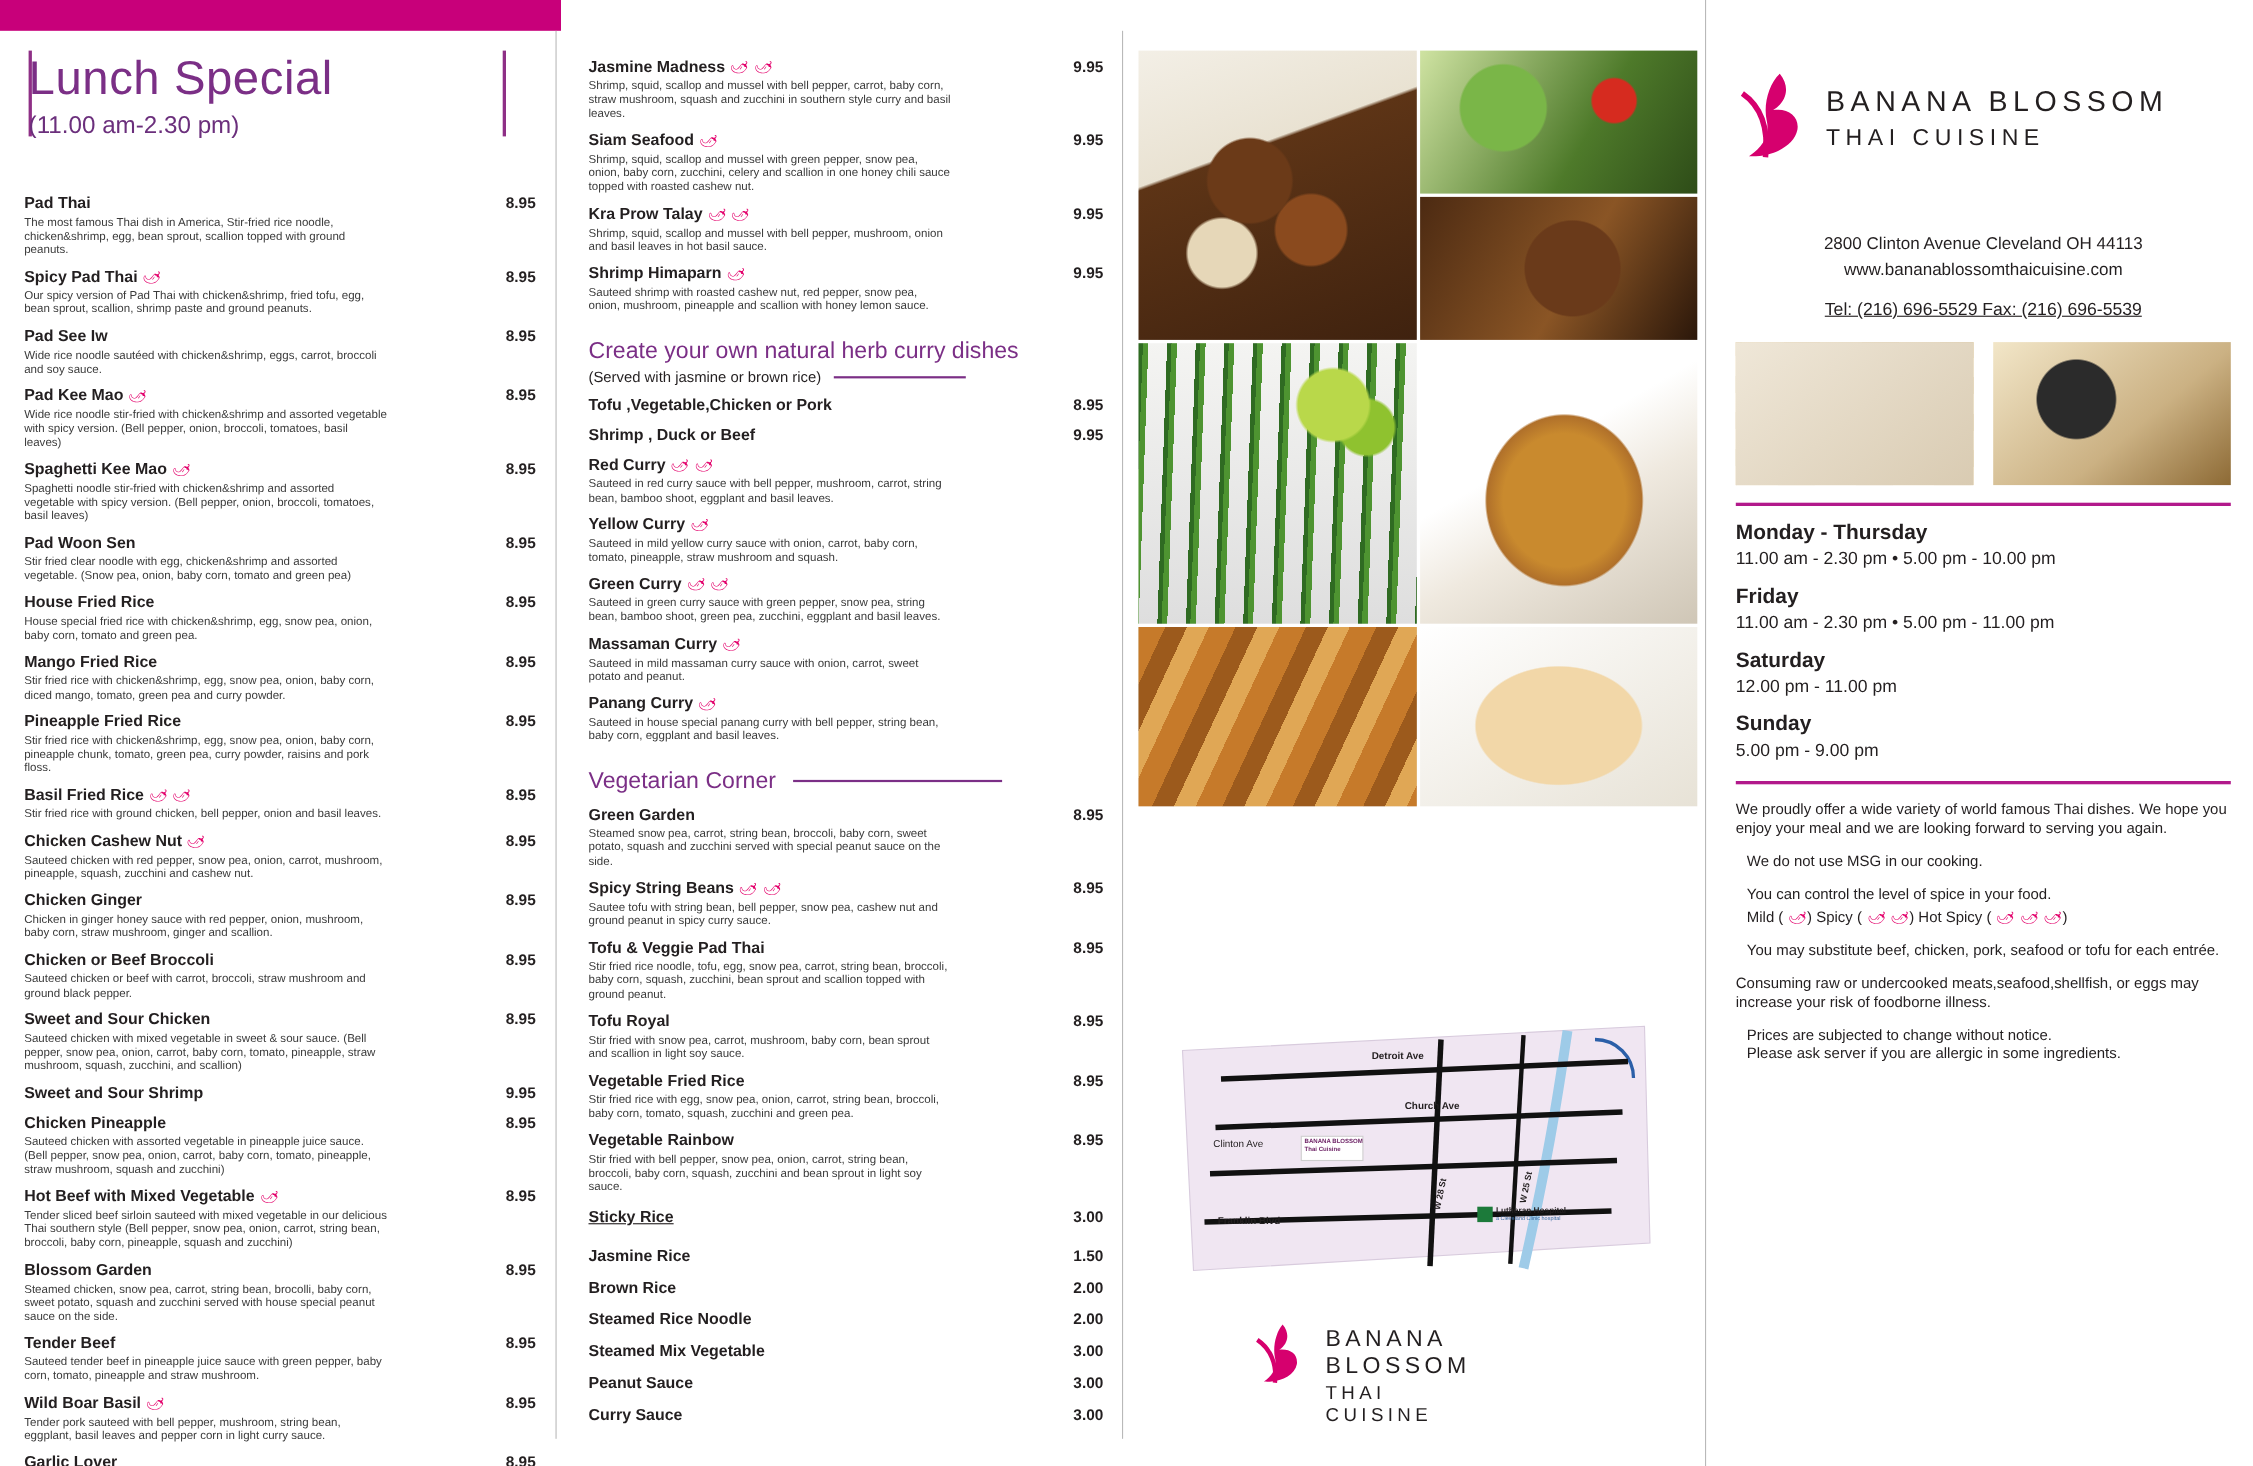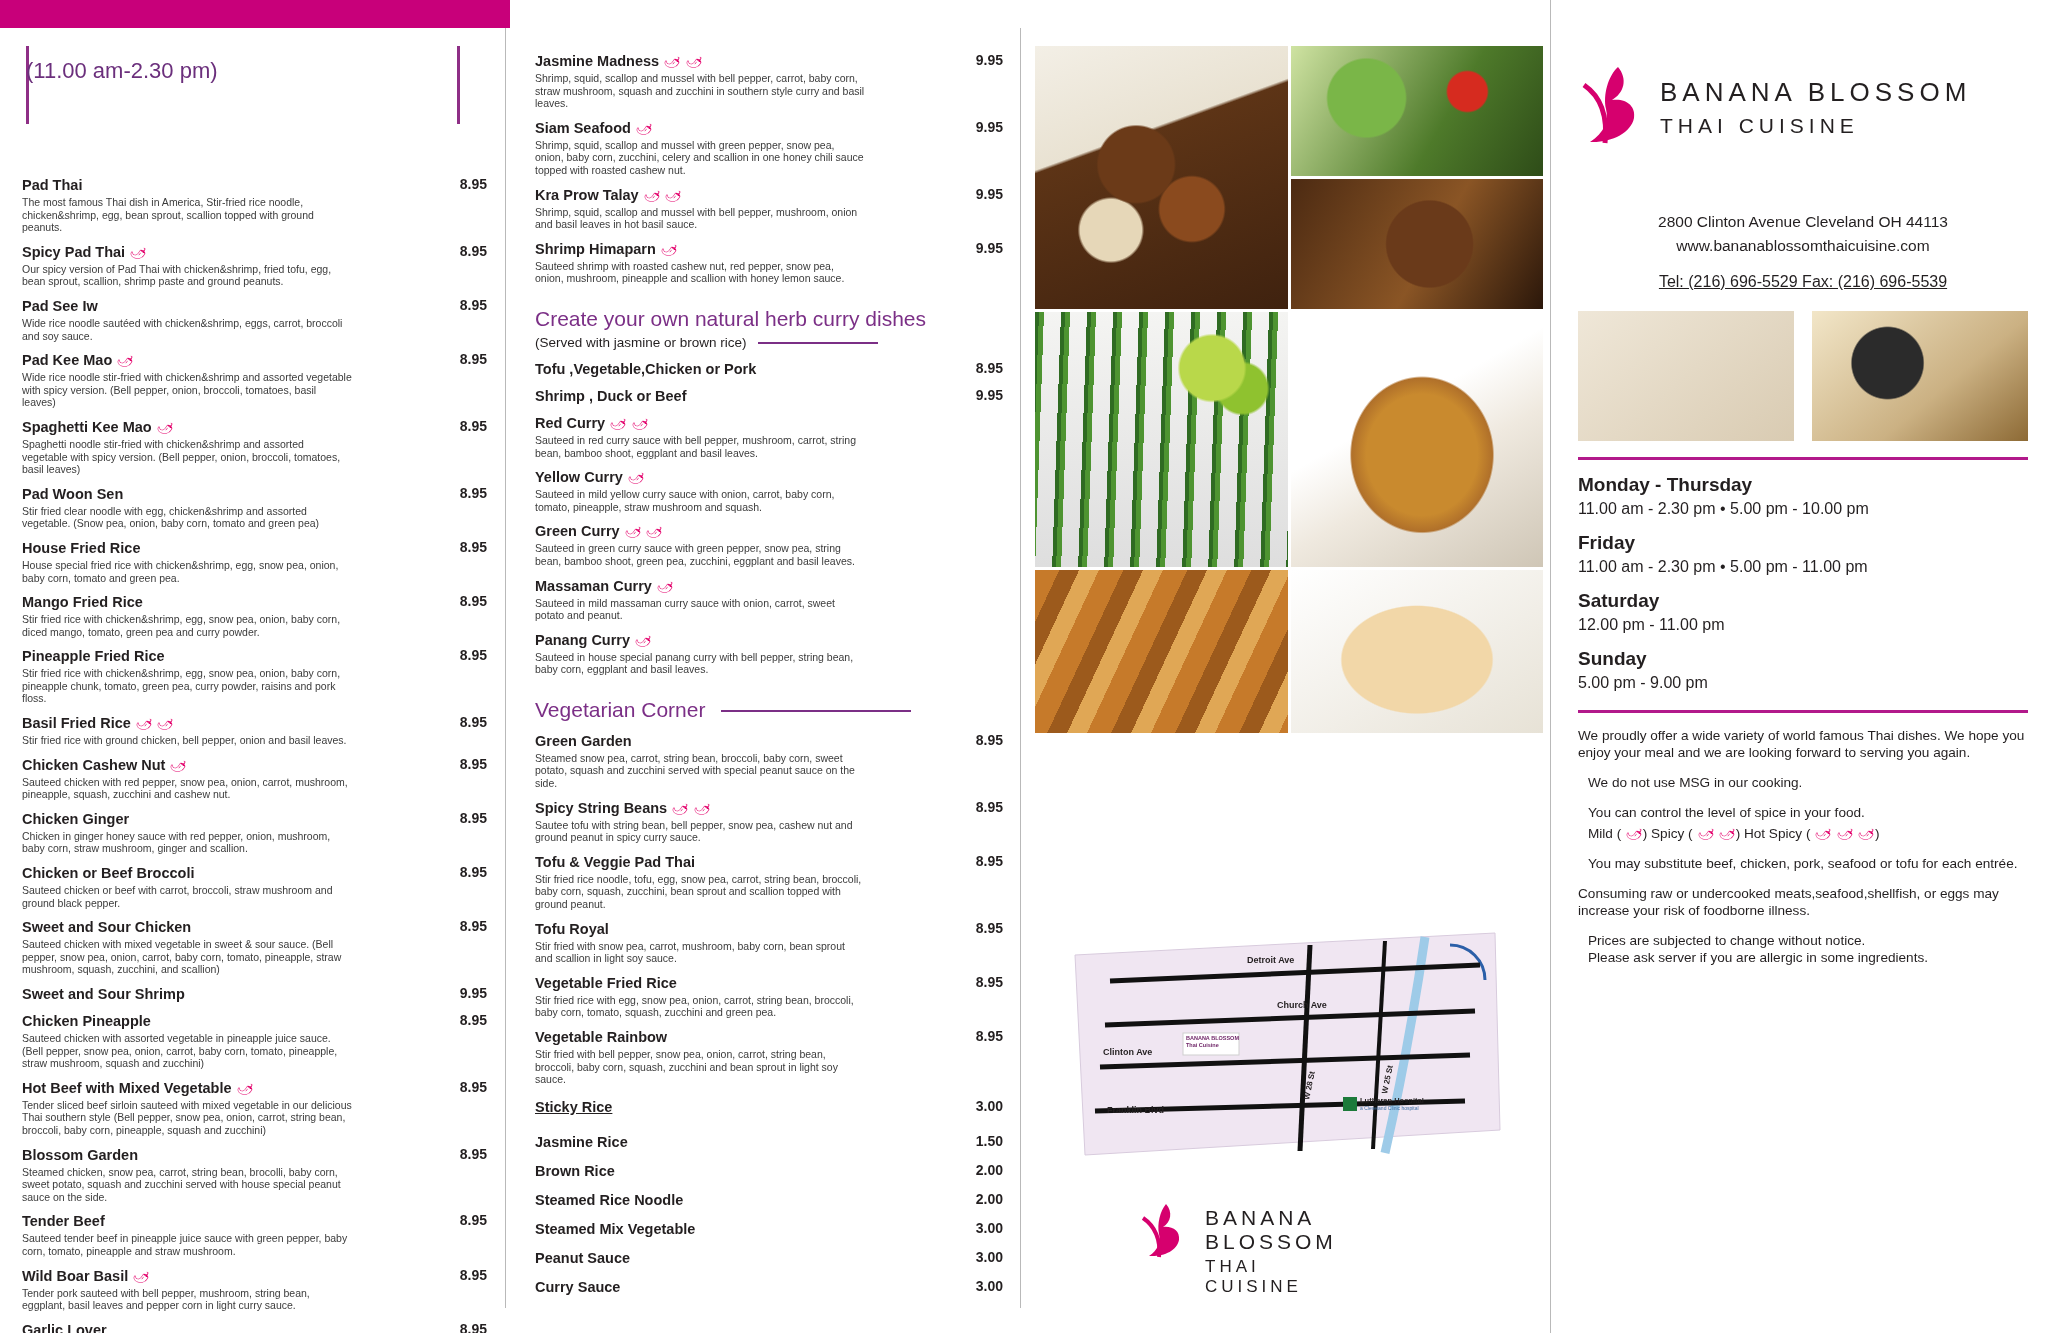--- a/index.html
+++ b/index.html
@@ -55,20 +55,21 @@
 </head>
 <body>
 
 <div class="page">
 
   <div class="col" id="col1">
     <div class="topbar"></div>
     <div class="ls-bar-l"></div>
     <div class="ls-bar-r"></div>
     <div class="ls-wrap">
+      <div class="ls-title">Lunch Special</div>
       <div class="ls-sub">(11.00 am-2.30 pm)</div>
     </div>
     <div class="menu" id="lunch-list">
         <div class="item"><span class="nm">Pad Thai</span><span class="price">8.95</span><div class="ds" style="width:330px">The most famous Thai dish in America, Stir-fried rice noodle, chicken&amp;shrimp, egg, bean sprout, scallion topped with ground peanuts.</div></div>
         <div class="item"><span class="nm">Spicy Pad Thai</span><span class="chili">🌶</span><span class="price">8.95</span><div class="ds" style="width:330px">Our spicy version of Pad Thai with chicken&amp;shrimp, fried tofu, egg, bean sprout, scallion, shrimp paste and ground peanuts.</div></div>
         <div class="item"><span class="nm">Pad See Iw</span><span class="price">8.95</span><div class="ds" style="width:330px">Wide rice noodle sautéed with chicken&amp;shrimp, eggs, carrot, broccoli and soy sauce.</div></div>
         <div class="item"><span class="nm">Pad Kee Mao</span><span class="chili">🌶</span><span class="price">8.95</span><div class="ds" style="width:330px">Wide rice noodle stir-fried with chicken&amp;shrimp and assorted vegetable with spicy version. (Bell pepper, onion, broccoli, tomatoes, basil leaves)</div></div>
         <div class="item"><span class="nm">Spaghetti Kee Mao</span><span class="chili">🌶</span><span class="price">8.95</span><div class="ds" style="width:330px">Spaghetti noodle stir-fried with chicken&amp;shrimp and assorted vegetable with spicy version. (Bell pepper, onion, broccoli, tomatoes, basil leaves)</div></div>
         <div class="item"><span class="nm">Pad Woon Sen</span><span class="price">8.95</span><div class="ds" style="width:330px">Stir fried clear noodle with egg, chicken&amp;shrimp and assorted vegetable. (Snow pea, onion, baby corn, tomato and green pea)</div></div>
         <div class="item"><span class="nm">House Fried Rice</span><span class="price">8.95</span><div class="ds" style="width:330px">House special fried rice with chicken&amp;shrimp, egg, snow pea, onion, baby corn, tomato and green pea.</div></div>
@@ -183,21 +184,21 @@
         <line x1="50" y1="110" x2="420" y2="96" stroke="#111" stroke-width="5"></line>
         <line x1="45" y1="152" x2="415" y2="140" stroke="#111" stroke-width="5"></line>
         <line x1="40" y1="196" x2="410" y2="186" stroke="#111" stroke-width="5"></line>
         <line x1="255" y1="30" x2="245" y2="236" stroke="#111" stroke-width="5"></line>
         <line x1="330" y1="26" x2="318" y2="234" stroke="#111" stroke-width="4"></line>
         <rect x="128" y="118" width="56" height="22" fill="#ffffff" stroke="#cfcfcf"></rect>
         <rect x="288" y="182" width="14" height="14" fill="#1c7a3a"></rect>
       </svg>
       <div style="position:absolute;left:192px;top:40px;font-size:9px;font-weight:bold;">Detroit Ave</div>
       <div style="position:absolute;left:222px;top:85px;font-size:9px;font-weight:bold;">Church Ave</div>
-      <div style="position:absolute;left:48px;top:132px;font-size:9px;font-weight:bold;">Clinton Ave</div>
+      <div style="position:absolute;left:48px;top:120px;font-size:9px;font-weight:normal;">Clinton Ave</div>
       <div style="position:absolute;left:52px;top:190px;font-size:9px;font-weight:bold;">Franklin Blvd</div>
       <div style="position:absolute;left:240px;top:166px;font-size:8px;font-weight:bold;transform:rotate(-78deg);">W 28 St</div>
       <div style="position:absolute;left:318px;top:160px;font-size:8px;font-weight:bold;transform:rotate(-78deg);">W 25 St</div>
       <div style="position:absolute;left:131px;top:120px;font-size:5.5px;color:#6b1f63;font-weight:bold;white-space:pre-line;line-height:7px;">BANANA BLOSSOM
 Thai Cuisine</div>
       <div style="position:absolute;left:305px;top:181px;font-size:7.5px;font-weight:bold;">Lutheran Hospital</div>
       <div style="position:absolute;left:305px;top:190px;font-size:5px;color:#3b6ea5;">a Cleveland Clinic hospital</div>
     </div>
 
     <div class="logo3">

